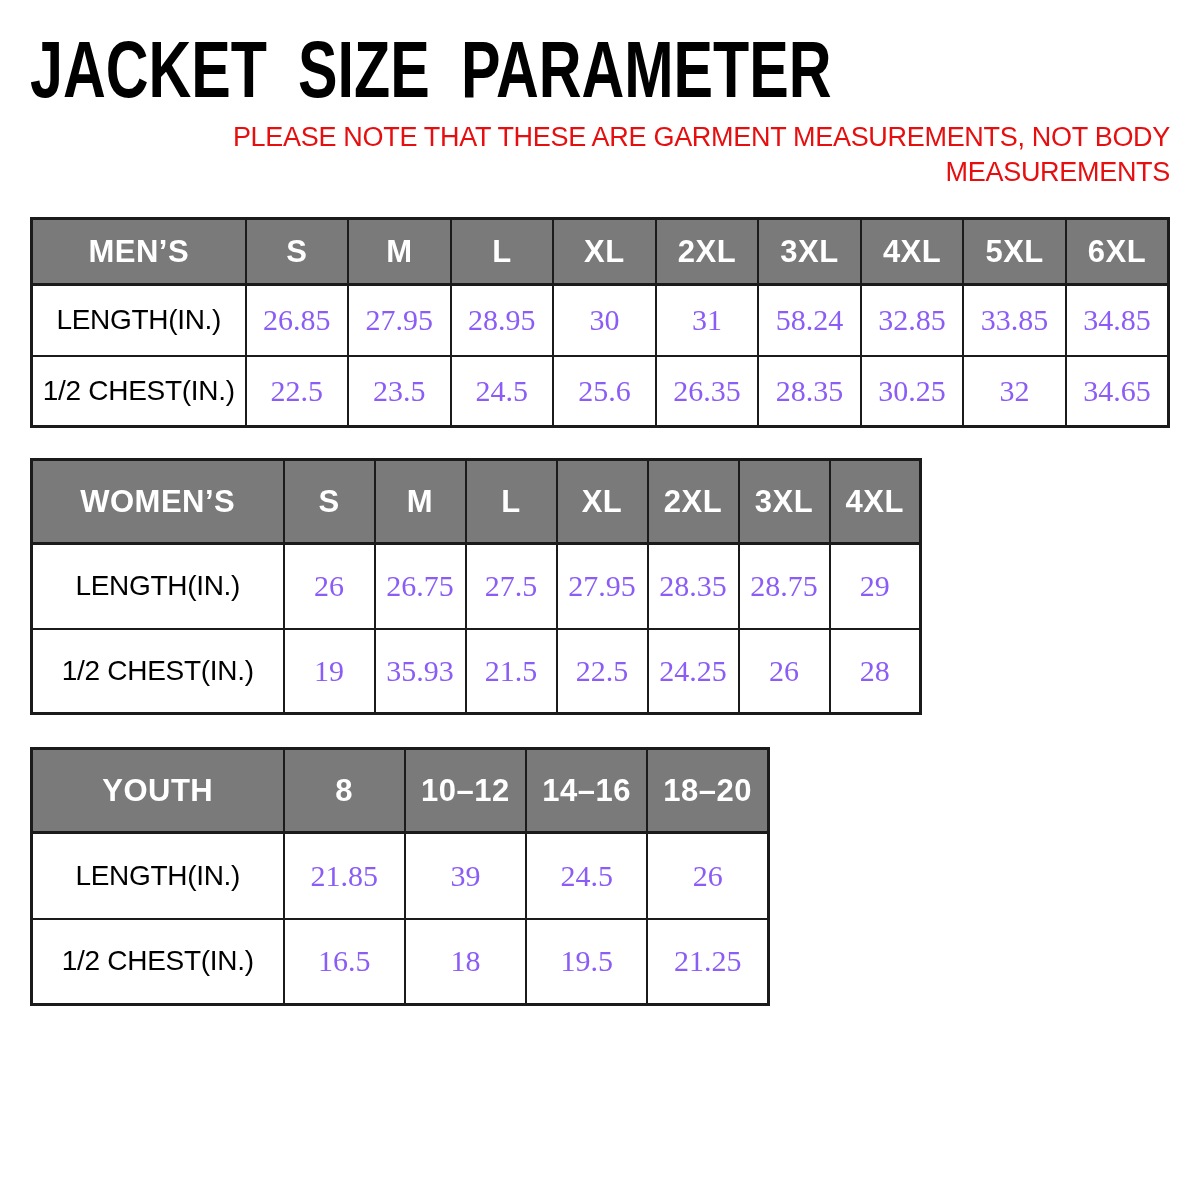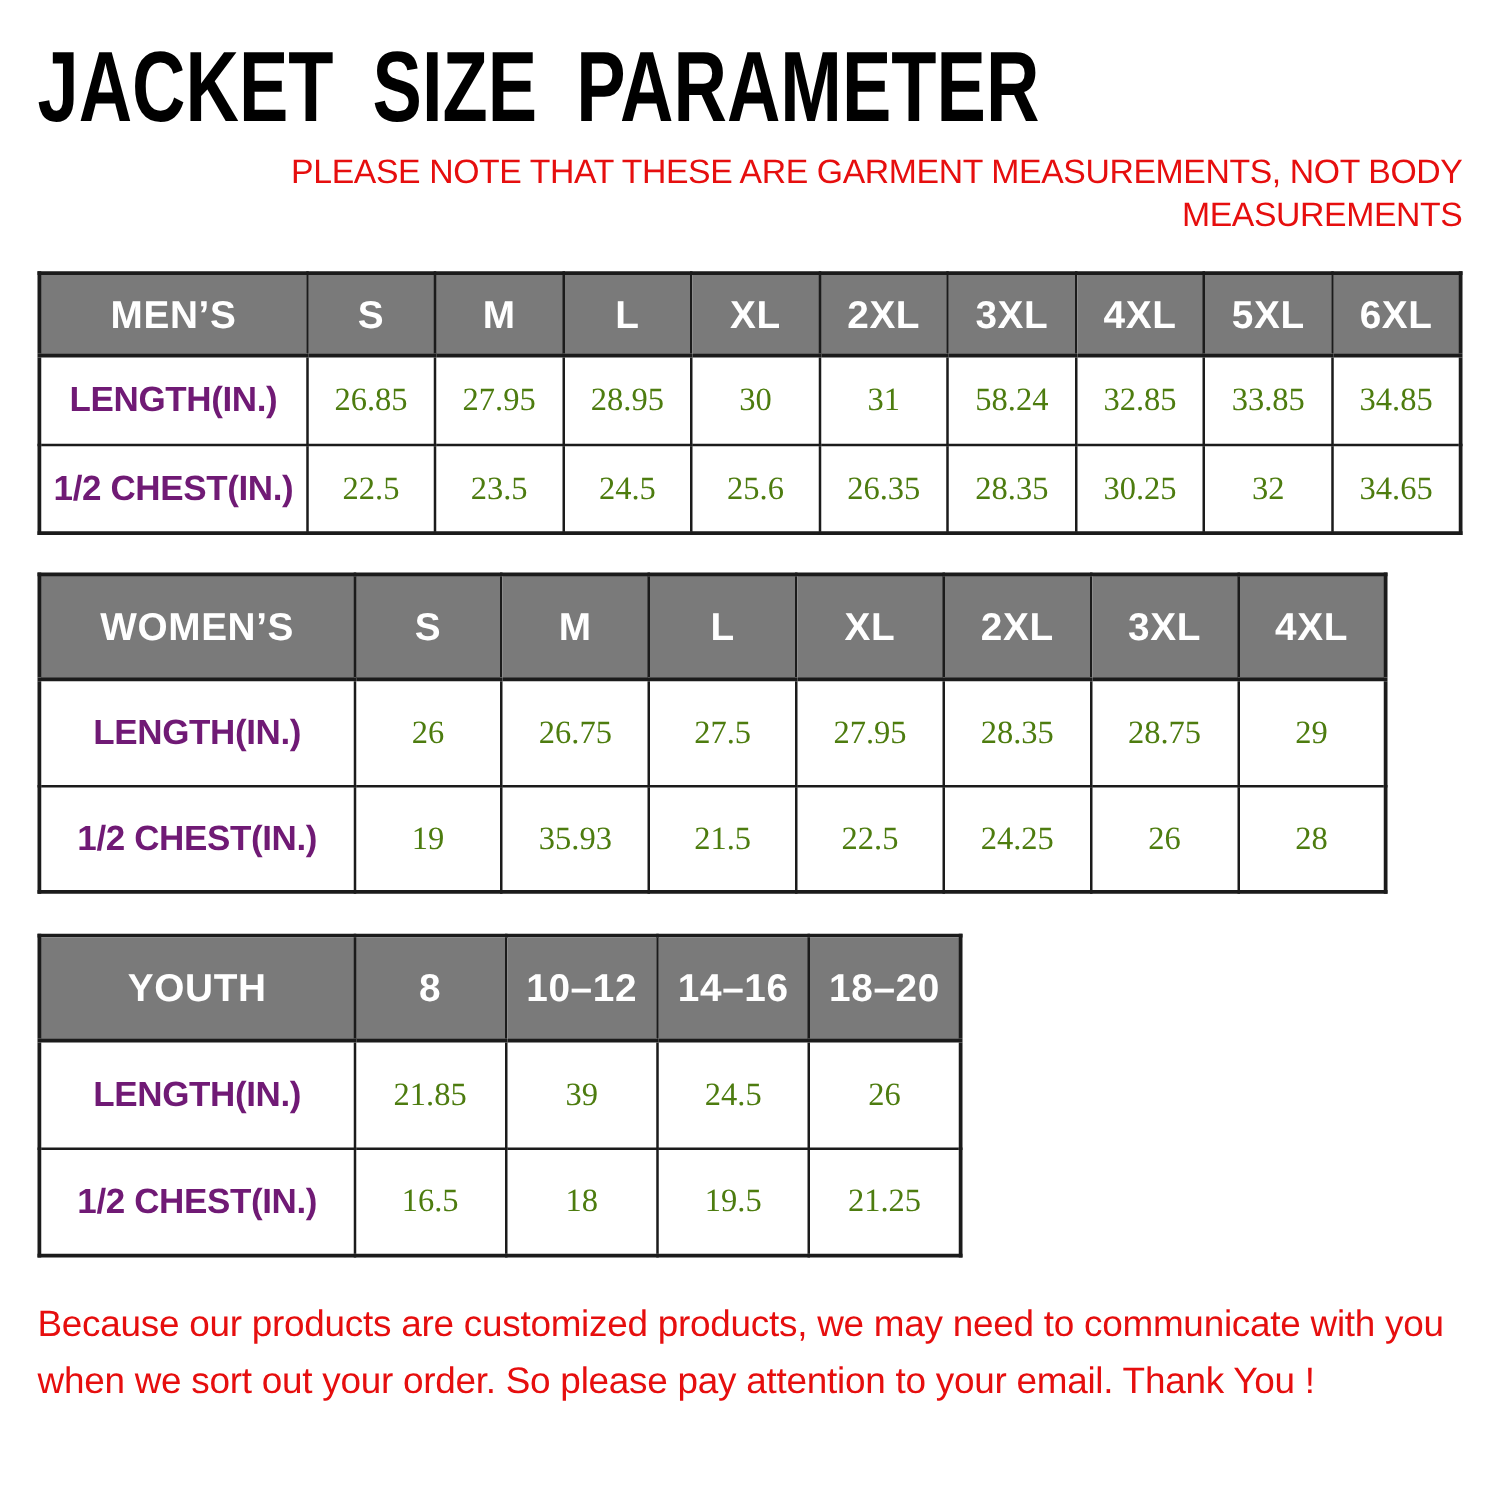--- a/index.html
+++ b/index.html
@@ -44,33 +44,33 @@
     border:2px solid var(--border-color);
     text-align:center;vertical-align:middle;padding:0;
     overflow:hidden;
   }
   table.size-table thead th{
     background:var(--header-bg);color:var(--header-text);
     font-size:31px;font-weight:700;letter-spacing:0.5px;
     border-bottom:3px solid var(--border-color);
   }
   table.size-table td.row-label{
-    font-size:28px;font-weight:700;color:#701a75;letter-spacing:-0.3px;
+    font-size:28px;font-weight:400;color:#000000;letter-spacing:-0.3px;
   }
   table.size-table td.value{
     font-family:"Liberation Serif",serif;
-    font-size:26px;font-weight:500;color:#4d7c0f;
+    font-size:30px;font-weight:500;color:#8b5cf6;
   }
 
   .mens table.size-table{width:1140px;}
   .mens th{height:66px;}
   .mens tbody td{height:71px;}
   .mens th:first-child{width:214px;}
 
-  .womens table.size-table{width:1080px;}
+  .womens table.size-table{width:892px;}
   .womens th{height:84px;}
   .womens tbody td{height:85px;}
   .womens th:first-child{width:252px;}
 
   .youth table.size-table{width:740px;}
   .youth th{height:84px;}
   .youth tbody td{height:86px;}
   .youth th:first-child{width:252px;}
 
   .footer-para{
@@ -200,17 +200,15 @@
             <td class="row-label">1/2 CHEST(IN.)</td>
             <td class="value">16.5</td>
             <td class="value">18</td>
             <td class="value">19.5</td>
             <td class="value">21.25</td>
           </tr>
         </tbody>
       </table>
     </div>
 
-  <p class="footer-para">Because our products are customized products, we may need to communicate with you
-when we sort out your order. So please pay attention to your email. Thank You !</p>
 
 
 </div>
 
 </body></html>

